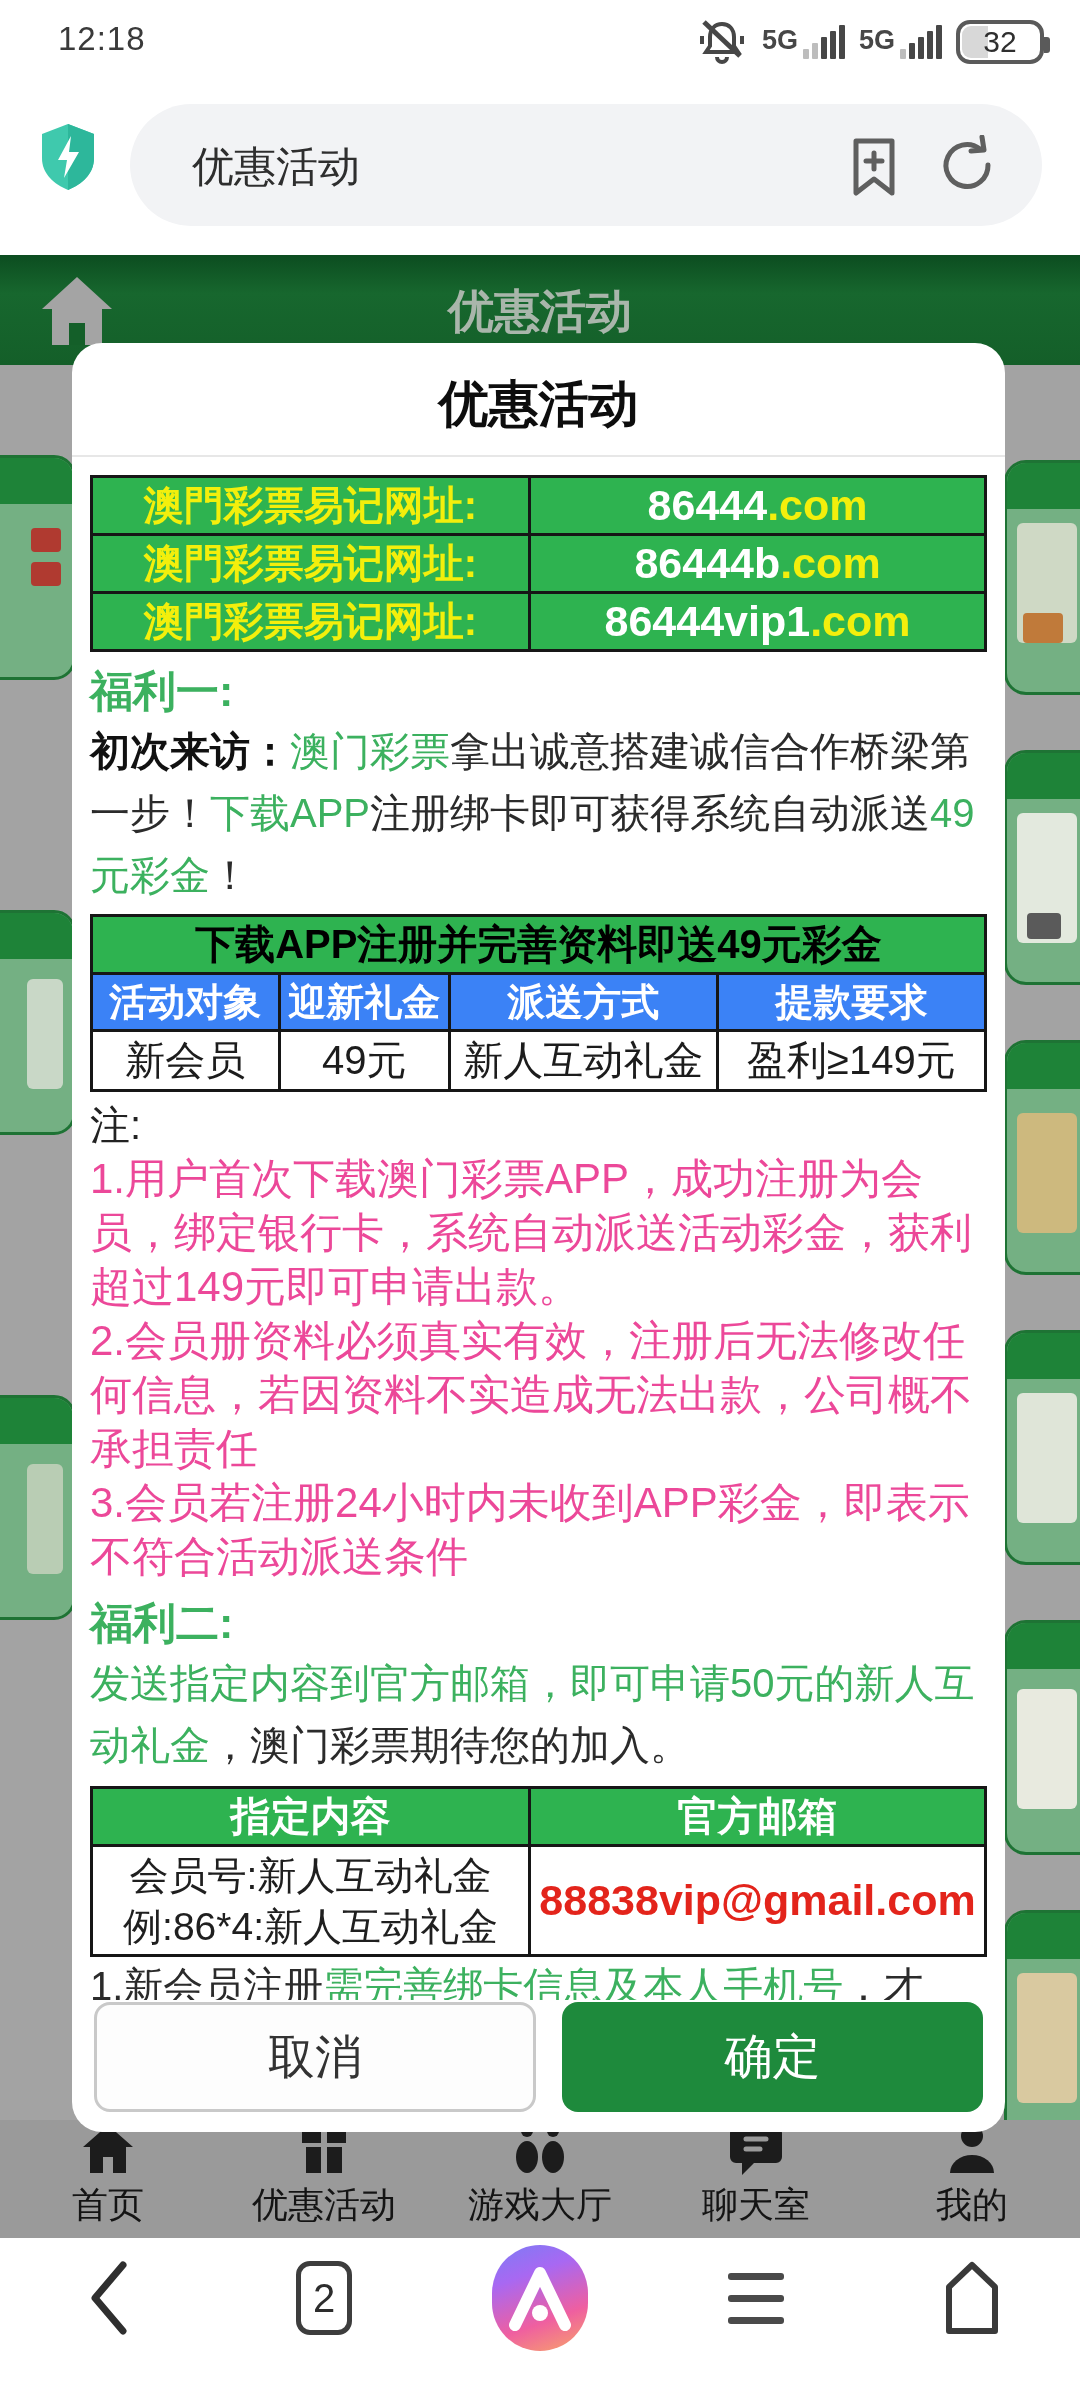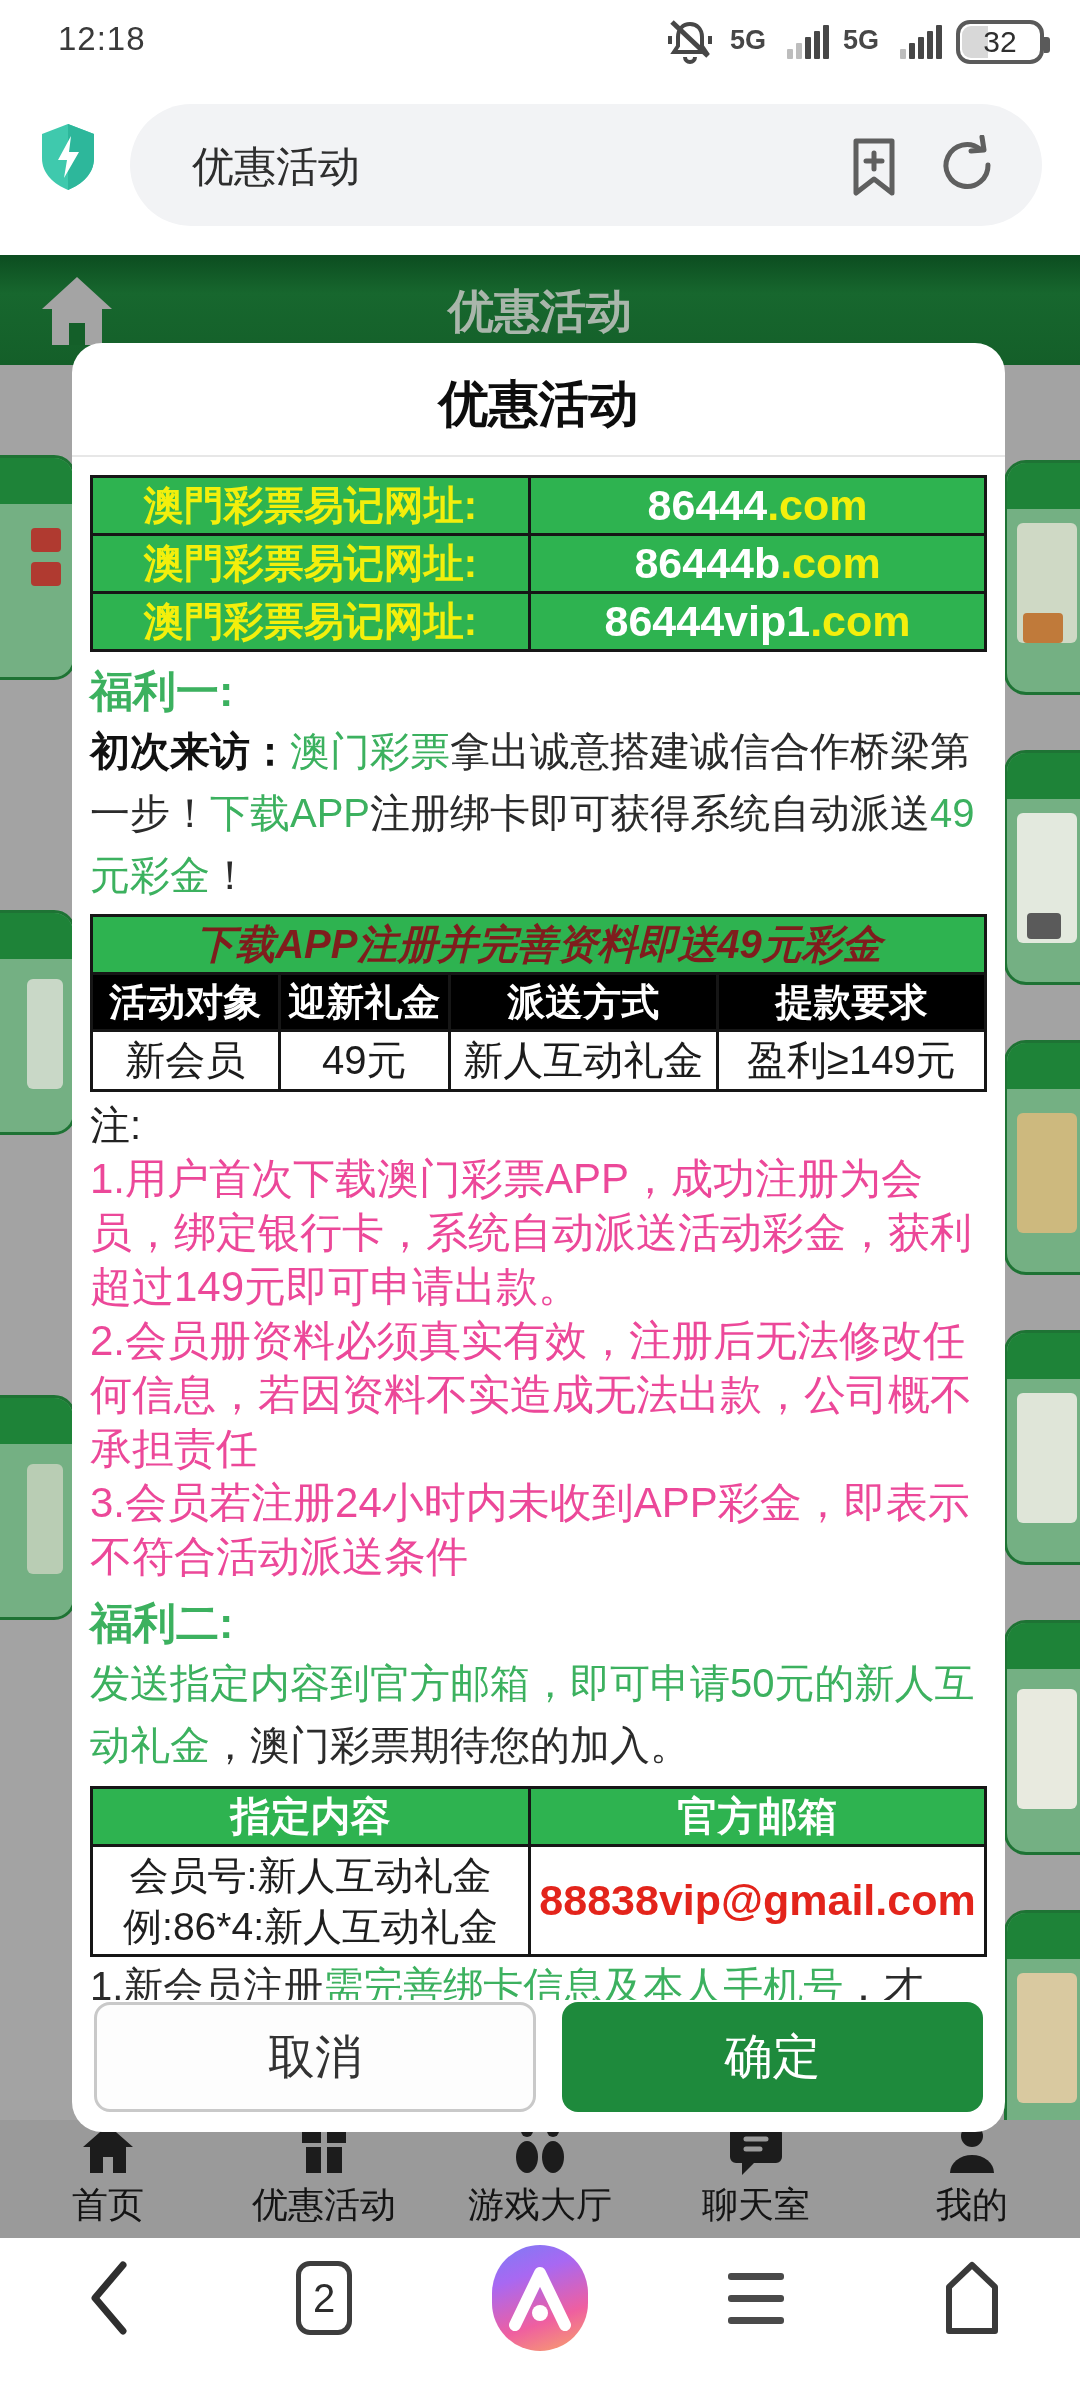--- a/index.html
+++ b/index.html
@@ -4,21 +4,21 @@
 <style>
   * { margin:0; padding:0; box-sizing:border-box; }
   html,body { background:#dcdcdc; }
   body { font-family:"Liberation Sans","DejaVu Sans",sans-serif; }
   .screen { position:relative; width:1080px; height:2400px; background:#ffffff; overflow:hidden; margin:0 auto; }
 
   
   .status-bar { position:absolute; top:0; left:0; right:0; height:80px; background:#fff; }
   .status-time { position:absolute; left:58px; top:20px; font-size:33px; color:#3a3a3a; font-weight:500; letter-spacing:1px; }
   .status-right { position:absolute; right:36px; top:18px; height:48px; display:flex; align-items:center; gap:14px; }
-  .sig { display:flex; align-items:flex-end; gap:18px; position:relative; }
+  .sig { display:flex; align-items:flex-end; gap:2px; position:relative; }
   .sig .gtxt { font-size:27px; font-weight:700; color:#474747; margin-right:3px; align-self:flex-start; }
   .bars { display:flex; align-items:flex-end; gap:3px; height:34px; }
   .bars i { display:block; width:6px; background:#474747; border-radius:1px; }
   .bars i.dim { background:#bdbdbd; }
   .battery { position:relative; width:88px; height:44px; border:4px solid #5a5a5a; border-radius:14px; display:flex; align-items:center; justify-content:center; }
   .battery .fill { position:absolute; left:2px; top:2px; bottom:2px; width:26px; background:#d8d8d8; border-radius:9px 0 0 9px; }
   .battery .pct { position:relative; font-size:30px; color:#2f2f2f; font-weight:500; }
   .battery .nub { position:absolute; right:-10px; top:13px; width:6px; height:16px; background:#5a5a5a; border-radius:0 3px 3px 0; }
 
   
@@ -72,22 +72,22 @@
   .url-value { text-align:center; font-size:43px; font-weight:700; color:#ffffff; }
   .url-value .tld { color:#f3ef0c; }
 
   .benefit-h { margin-top:10px; font-size:43px; font-weight:700; color:#3cb15f; line-height:58px; }
   .para { font-size:40px; line-height:62px; color:#2b2b2b; }
   .seg-black { color:#2b2b2b; }
   .seg-green { color:#3cb15f; }
   .seg-bold  { color:#111; font-weight:700; }
 
   .promo-table { margin-top:8px; }
-  .promo-table .cap  { background:#2eb350; height:58px; text-align:center; font-size:40px; font-weight:700; color:#7f1d1d;font-style:italic; }
-  .promo-table th { background:#000000; height:57px; text-align:center; font-size:38px; font-weight:700; color:#ffffff; }
+  .promo-table .cap  { background:#2eb350; height:58px; text-align:center; font-size:40px; font-weight:700; color:#000000; }
+  .promo-table th { background:#3b82f6; height:57px; text-align:center; font-size:38px; font-weight:700; color:#ffffff; }
   .promo-table td { background:#fff; height:60px; text-align:center; font-size:40px; color:#1c1c1c; }
 
   .notes-label { margin-top:6px; font-size:40px; line-height:54px; color:#222; }
   .note { font-size:42px; line-height:54px; color:#ec4899; }
 
   .email-table { margin-top:10px; }
   .email-table th { background:#2eb350; height:56px; text-align:center; font-size:40px; font-weight:700; color:#ffffff; }
   .email-table td { background:#fff; height:110px; text-align:center; }
   .etd-left { width:49%; font-size:39px; color:#1f1f1f; line-height:51px; }
   .etd-right { font-size:43px; font-weight:700; color:#e3241b; }

